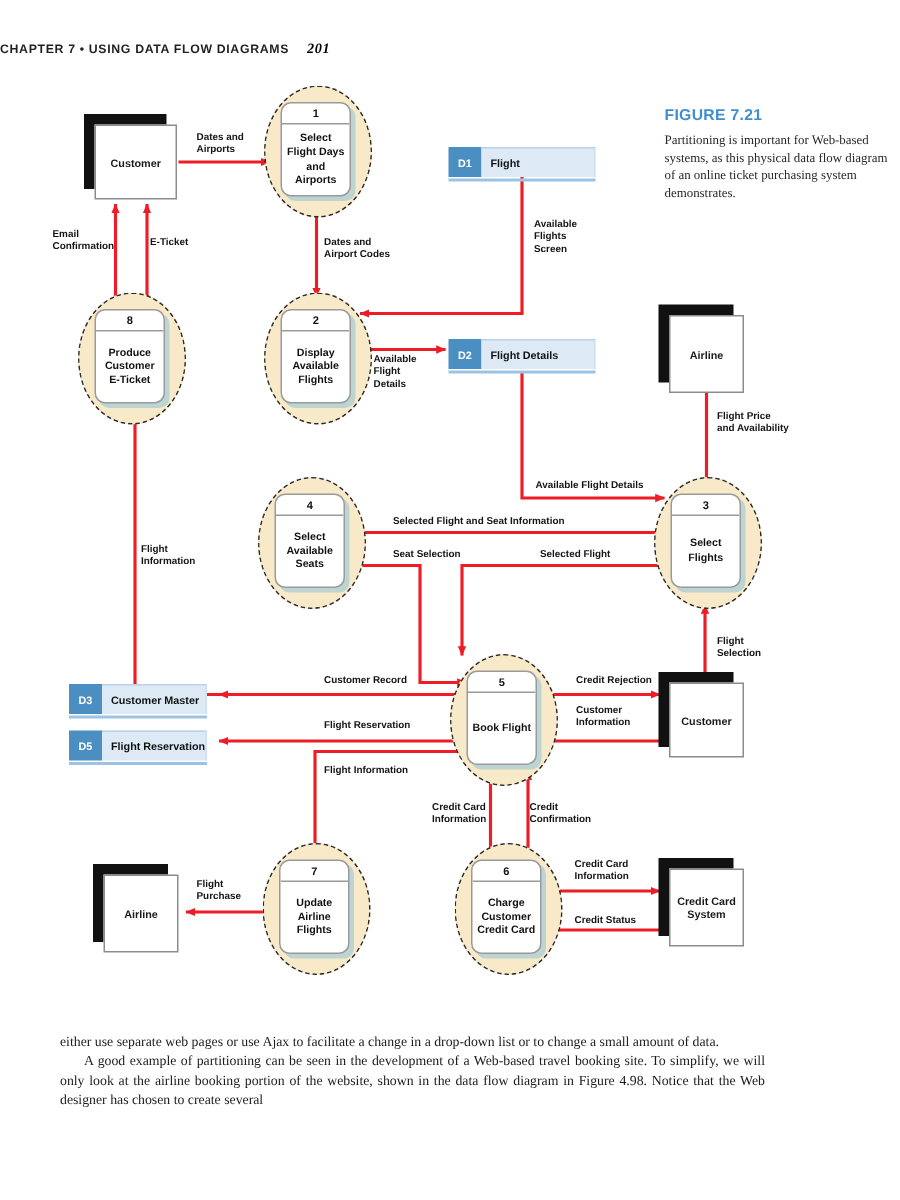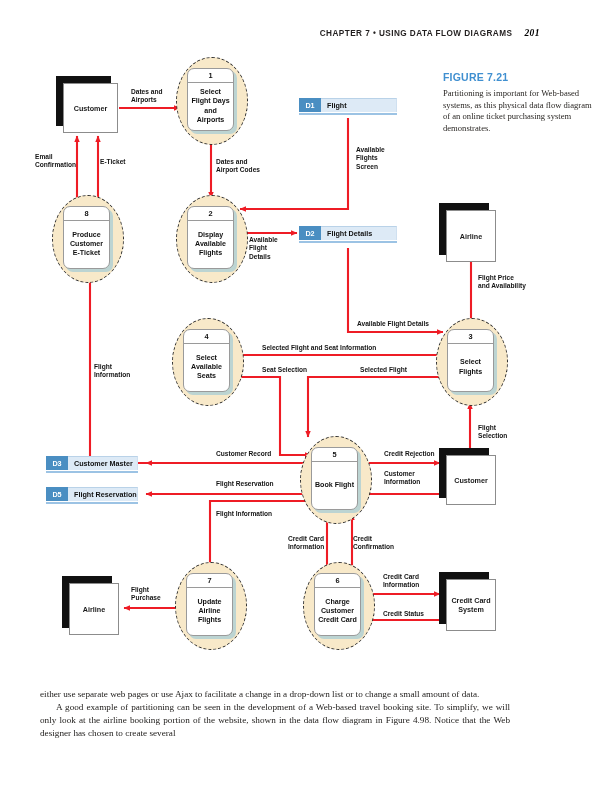--- a/index.html
+++ b/index.html
@@ -6,21 +6,20 @@
   html, body { margin:0; padding:0; }
   body {
     width:600px; height:800px; background:#ffffff;
     font-family:"Liberation Sans", sans-serif;
     position:relative; overflow:hidden;
   }
 
   
   #chapter-header {
     position:absolute; left:0; top:28px; width:540px;
-    text-align:right;
     font-family:"Liberation Sans", sans-serif;
     font-size:8.2px; font-weight:bold; letter-spacing:.45px;
     color:#221f1f;
   }
   #chapter-header .pageno {
     font-family:"Liberation Serif", serif;
     font-style:italic; font-weight:bold; font-size:9.5px;
     margin-left:12px; color:#000;
   }
 
@@ -79,21 +78,21 @@
     font-family:"Liberation Sans", sans-serif;
   }
   .proc .nm {
     flex:1; display:flex; align-items:center; justify-content:center;
     text-align:center; padding:1px 2px;
     font-size:7.1px; line-height:9.2px; color:#111; font-weight:bold;
     font-family:"Liberation Sans", sans-serif;
   }
 
   
-  .store { position:absolute; height:14px; display:flex; }
+  .store { position:absolute; height:20px; display:flex; }
   .store .did {
     width:22px; flex:0 0 22px; background:#4a8ec2;
     color:#ffffff; font-size:7.2px; font-weight:bold;
     display:flex; align-items:center; justify-content:center;
     font-family:"Liberation Sans", sans-serif;
   }
   .store .dname {
     flex:1; background:#ddeaf6;
     border-top:1px solid #b9d2e8; border-right:1px solid #cfe0f0;
     display:flex; align-items:center; padding-left:6px;

